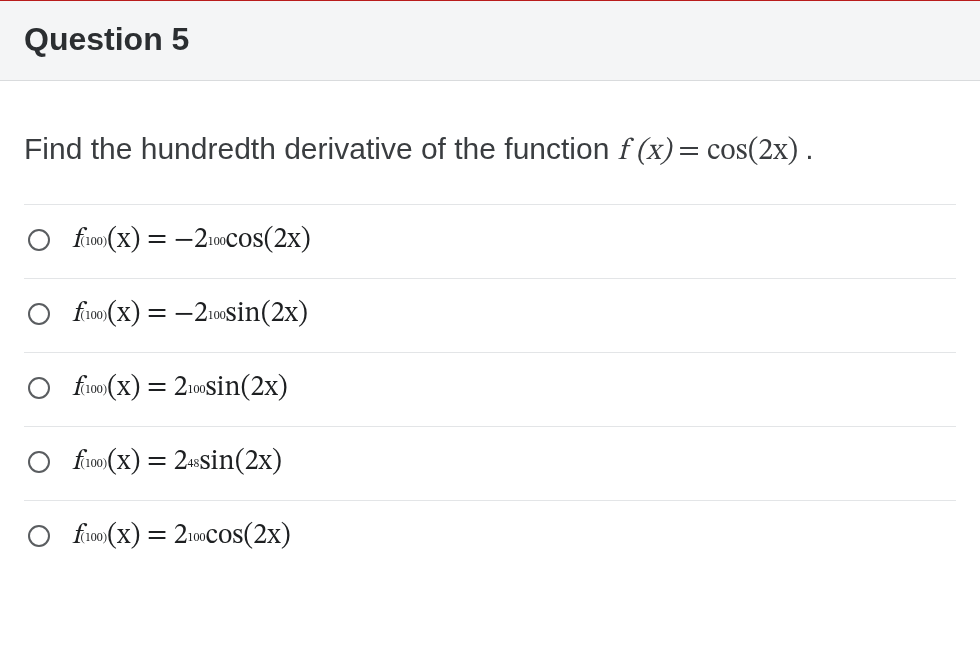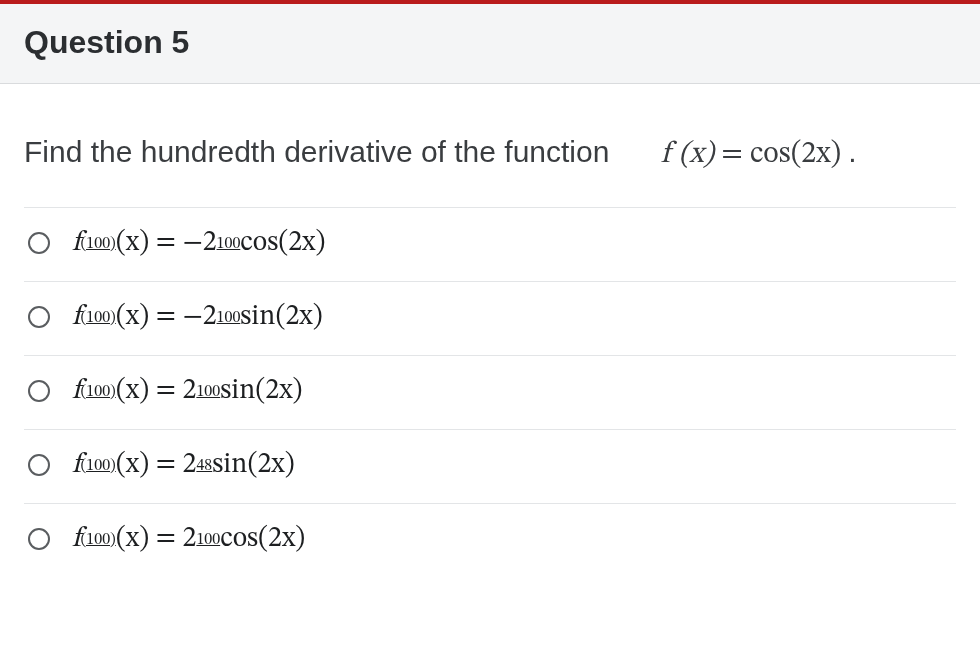--- a/index.html
+++ b/index.html
@@ -5,21 +5,21 @@
   * { box-sizing: border-box; margin: 0; padding: 0; }
   body {
     font-family: "Segoe UI", "Helvetica Neue", Arial, sans-serif;
     color: #2c2f33;
     width: 980px;
     height: 656px;
     background: #fff;
   }
   .header {
     background: #f4f5f6;
-    border-top: 4px solid #b91c1c;
+    border-top: 1px solid #b91c1c;
     border-bottom: 1px solid #d9dbdd;
     padding: 20px 24px 22px 24px;
   }
   .header h2 {
     font-size: 32px;
     font-weight: 700;
     color: #2b2e31;
   }
   .prompt {
     padding: 48px 24px 32px 24px;
@@ -49,32 +49,30 @@
   .math {
     font-family: "Cambria Math", "STIX Two Math", "Times New Roman", serif;
     font-size: 28px;
     color: #1d1f21;
     display: flex;
     align-items: baseline;
     gap: 0;
     white-space: nowrap;
   }
   .math sup {
-    font-size: 16px;
+    font-size: 12px;
     vertical-align: super;
     position: relative;
     top: -2px;
-    text-decoration: underline;
   }
   .fn { font-style: italic; }
   .paren { font-style: normal; }
   .prompt .math-inline {
     font-family: "Cambria Math", "STIX Two Math", "Times New Roman", serif;
     font-style: italic;
-    margin-left: 43px;
   }
   .prompt .math-inline .up { font-style: normal; }
 </style>
 </head>
 <body>
 
 <div class="header">
   <h2>Question 5</h2>
 </div>
 

